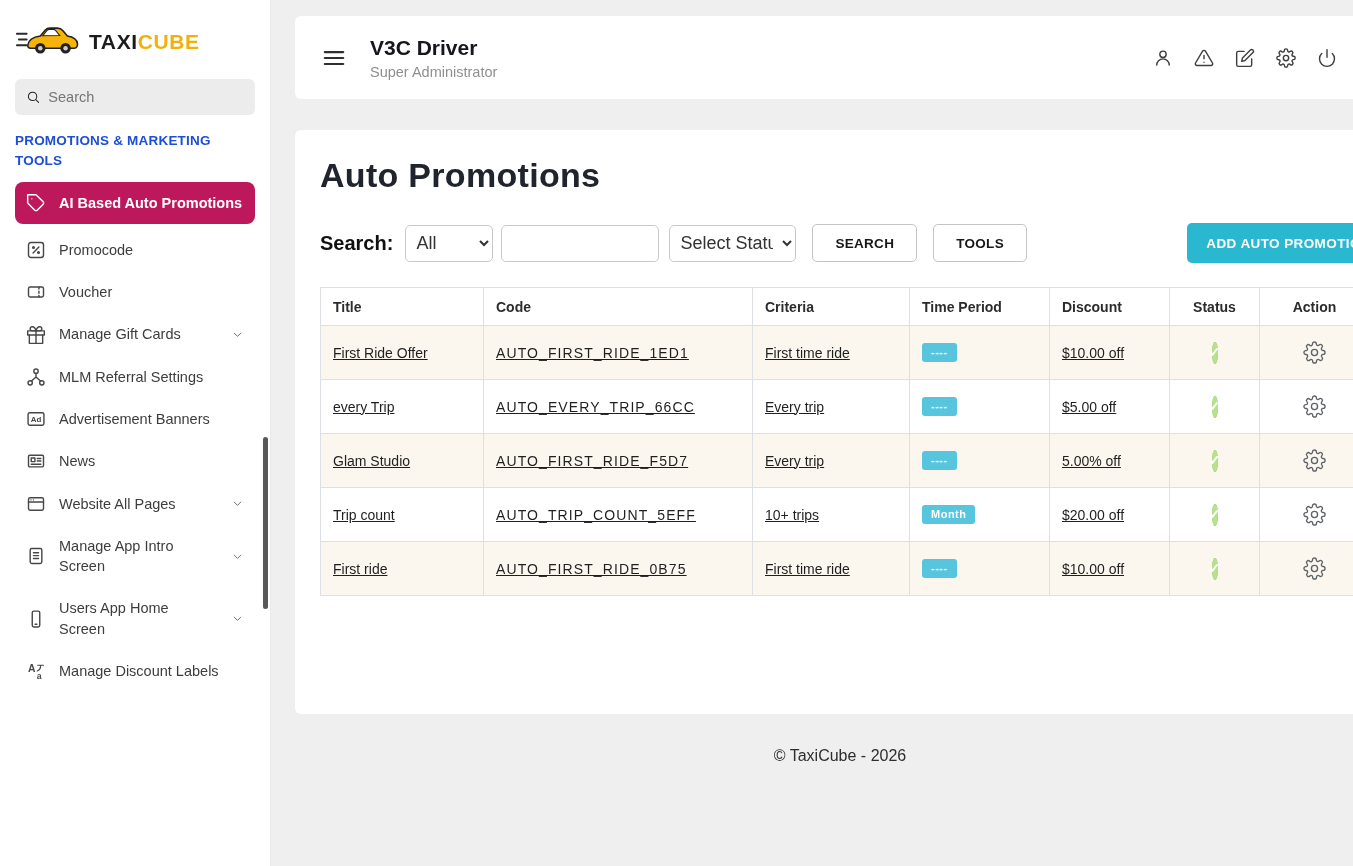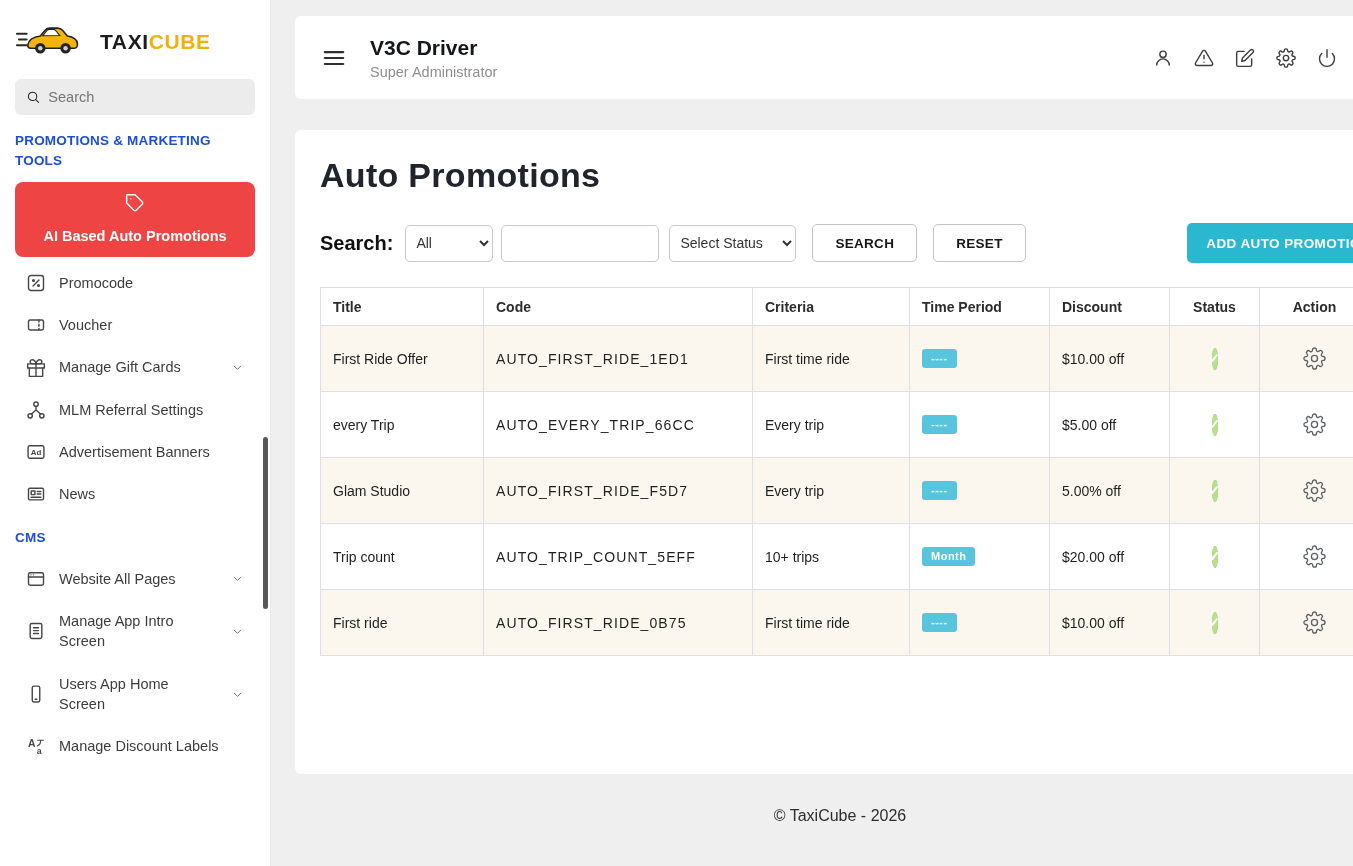--- a/index.html
+++ b/index.html
@@ -3,33 +3,33 @@
 <meta charset="utf-8">
 <style>
   * { box-sizing: border-box; margin: 0; padding: 0; }
   html, body { width: 1353px; height: 866px; overflow: hidden; }
   body { font-family: "Liberation Sans", sans-serif; background: #efefef; color: #222; }
   .app { display: flex; width: 100%; height: 100%; }
 
   
   .sidebar { width: 271px; min-width: 271px; background: #fff; height: 100%; position: relative; overflow: hidden; border-right: 1px solid #e9e9e9; }
   .sidebar-inner { padding: 18px 15px 10px; }
-  .logo { display: flex; align-items: center; gap: 15px; padding-bottom: 14px; }
+  .logo { display: flex; align-items: center; gap: 4px; padding-bottom: 14px; }
   .brand { font-size: 21px; font-weight: 800; letter-spacing: .6px; color: #1c1c1c; white-space: nowrap; }
   .brand .gold { color: #f2b00d; }
   .search-box { background: #ececec; border-radius: 6px; height: 36px; display: flex; align-items: center; gap: 8px; padding: 0 11px; margin-bottom: 16px; }
   .search-box svg { width: 16px; height: 16px; stroke: #5f5f5f; }
   .search-box input { border: none; background: transparent; outline: none; font-size: 14.5px; color: #333; width: 100%; font-family: inherit; }
   .section-title { font-size: 13.5px; font-weight: 700; color: #1d4ed8; line-height: 1.5; margin: 12px 0 10px; letter-spacing: .2px; }
   .nav-item { display: flex; align-items: center; gap: 13px; padding: 11px; border-radius: 8px; color: #3d3d3d; font-size: 14.5px; cursor: pointer; line-height: 1.4; }
   .nav-item .icon { width: 20px; height: 20px; flex: none; color: #474747; display: flex; }
   .nav-item .icon svg { width: 20px; height: 20px; }
   .nav-item .lbl { flex: 1; }
   .nav-item .chev { width: 13px; height: 13px; color: #666; flex: none; }
-  .nav-item.active { background: #ef4444; color: #fff; margin-bottom: 5px; flex-direction: column; }
+  .nav-item.active { background: #be185d; color: #fff; margin-bottom: 5px; }
   .nav-item.active .icon { color: #fff; }
   .nav-item.active .lbl { font-weight: 600; }
   svg.stroked { fill: none; stroke: currentColor; stroke-width: 1.7; stroke-linecap: round; stroke-linejoin: round; }
   .sb-scroll-thumb { position: absolute; right: 2px; top: 437px; width: 5px; height: 172px; background: #585858; border-radius: 3px; }
 
   
   .main { flex: 1; padding: 16px 0 0 24px; overflow: hidden; }
   .topbar { width: 1120px; height: 83px; background: #fff; border-radius: 6px; display: flex; align-items: center; padding: 0 78px 0 26px; }
   .hamburger { width: 26px; height: 26px; color: #2f2f2f; cursor: pointer; flex: none; }
   .hamburger svg { width: 26px; height: 26px; stroke-width: 2; }
@@ -38,31 +38,31 @@
   .who .s { font-size: 14.5px; color: #8f8f8f; margin-top: 4px; }
   .top-icons { margin-left: auto; display: flex; align-items: center; gap: 21px; color: #3e3e3e; }
   .top-icons .tic { width: 20px; height: 20px; cursor: pointer; }
   .top-icons .tic svg { width: 20px; height: 20px; stroke-width: 1.7; }
 
   .card { width: 1120px; background: #fff; border-radius: 6px; margin-top: 31px; padding: 26px 25px 118px; }
   .page-title { font-size: 34px; font-weight: 600; color: #20242c; letter-spacing: .3px; }
 
   .filters { display: flex; align-items: center; margin-top: 28px; }
   .filters .flabel { font-weight: 700; font-size: 20px; color: #101010; margin-right: 12px; }
-  .filters select, .filters input { height: 37px; border: 1px solid #c9c9c9; border-radius: 5px; font-size: 14px; color: #333; background: #fff; font-family: inherit; outline: none; }
+  .filters select, .filters input { height: 37px; border: 1px solid #c9c9c9; border-radius: 5px; font-size: 18px; color: #333; background: #fff; font-family: inherit; outline: none; }
   .sel-all { width: 88px; padding: 0 6px; }
   .filter-input { width: 158px; margin-left: 8px; padding: 0 10px; }
   .sel-status { width: 127px; margin-left: 10px; padding: 0 6px; color: #555; }
   .btn-outline { margin-left: 16px; height: 38px; padding: 0 22px; background: #fff; border: 1px solid #c4c4c4; border-radius: 5px; font-weight: 700; font-size: 13.5px; color: #181818; letter-spacing: .3px; cursor: pointer; font-family: inherit; }
   .btn-add { margin-left: auto; height: 40px; padding: 0 19px; background: #2ab8d0; color: #fff; border: none; border-radius: 5px; font-weight: 700; font-size: 13.5px; letter-spacing: .4px; cursor: pointer; font-family: inherit; white-space: nowrap; }
 
   table.promo { border-collapse: collapse; table-layout: fixed; margin-top: 24px; width: 1049px; }
   table.promo th, table.promo td { border: 1px solid #dcdfe3; padding: 0 12px; text-align: left; overflow: hidden; }
   table.promo th { height: 38px; font-size: 14px; font-weight: 700; color: #2c2c2c; background: #fff; }
-  table.promo td { height: 66px; font-size: 14px; color: #1f1f1f; }
+  table.promo td { height: 54px; font-size: 14px; color: #1f1f1f; text-decoration: underline; }
   table.promo tbody tr:nth-child(odd) td { background: #fbf7ef; }
   table.promo .center { text-align: center; }
   td.code-cell { letter-spacing: 1.1px; font-size: 13px; color: #2a2a2a; }
   .badge { display: inline-block; background: #57c5de; color: #fff; font-size: 11px; font-weight: 700; padding: 4px 9px; border-radius: 3px; letter-spacing: .5px; line-height: 1; }
   .status-badge { width: 28px; height: 28px; border-radius: 50%; background: #67bd3b; border: 3px solid #b9e08f; margin: 0 auto; position: relative; cursor: pointer; }
   .status-badge::after { content: "✓"; color: #fff; font-size: 14px; font-weight: bold; position: absolute; top: 50%; left: 50%; transform: translate(-50%, -54%); }
   .gear-btn { display: flex; justify-content: center; color: #5f6368; cursor: pointer; }
   .gear-btn svg { width: 23px; height: 23px; stroke-width: 1.4; }
 
   .footer { width: 1090px; text-align: center; margin-top: 33px; font-size: 16px; color: #2d2d2d; }
@@ -176,21 +176,20 @@
               <rect x="6.3" y="8.3" width="4.4" height="4.4"></rect>
               <line x1="13.5" y1="9" x2="17.8" y2="9"></line>
               <line x1="13.5" y1="12" x2="17.8" y2="12"></line>
               <line x1="6.3" y1="15.8" x2="17.8" y2="15.8"></line>
             </svg>
           </span>
         <span class="lbl">News</span>
       </div>
 
 
-      <div class="section-title">CMS</div>
 
       <div class="nav-item">
         <span class="icon">
             <svg class="stroked" viewBox="0 0 24 24">
               <rect x="3" y="4.5" width="18" height="15" rx="2"></rect>
               <line x1="3" y1="9.5" x2="21" y2="9.5"></line>
               <line x1="6" y1="7" x2="6.01" y2="7"></line>
               <line x1="9" y1="7" x2="9.01" y2="7"></line>
             </svg>
           </span>
@@ -287,21 +286,21 @@
       <div class="filters">
         <span class="flabel">Search:</span>
         <select class="sel-all">
           <option>All</option>
         </select>
         <input type="text" class="filter-input" style="">
         <select class="sel-status">
           <option>Select Status</option>
         </select>
         <button class="btn-outline">SEARCH</button>
-        <button class="btn-outline">RESET</button>
+        <button class="btn-outline">TOOLS</button>
         <button class="btn-add">ADD AUTO PROMOTION</button>
       </div>
 
       <table class="promo">
         <colgroup>
           <col style="width:163px">
             <col style="width:269px">
             <col style="width:157px">
             <col style="width:140px">
             <col style="width:120px">

